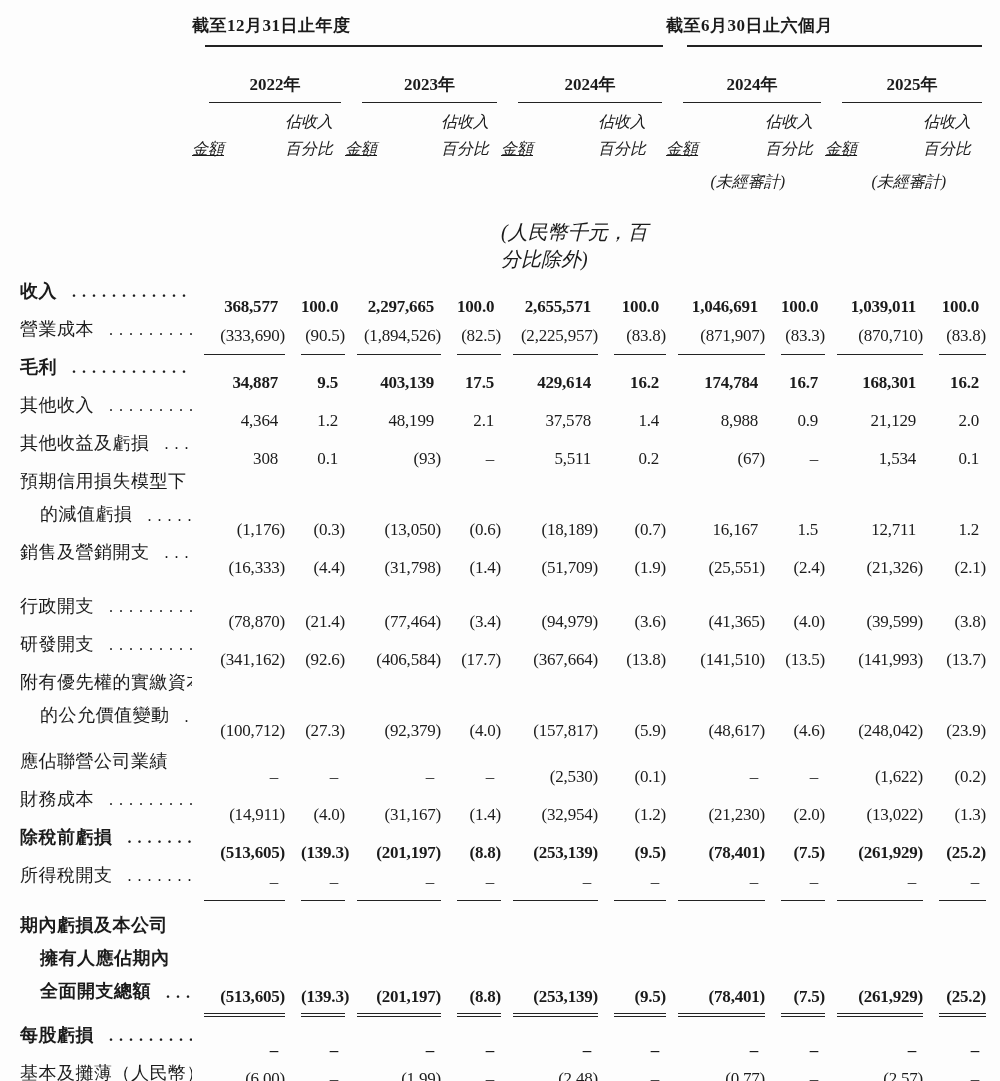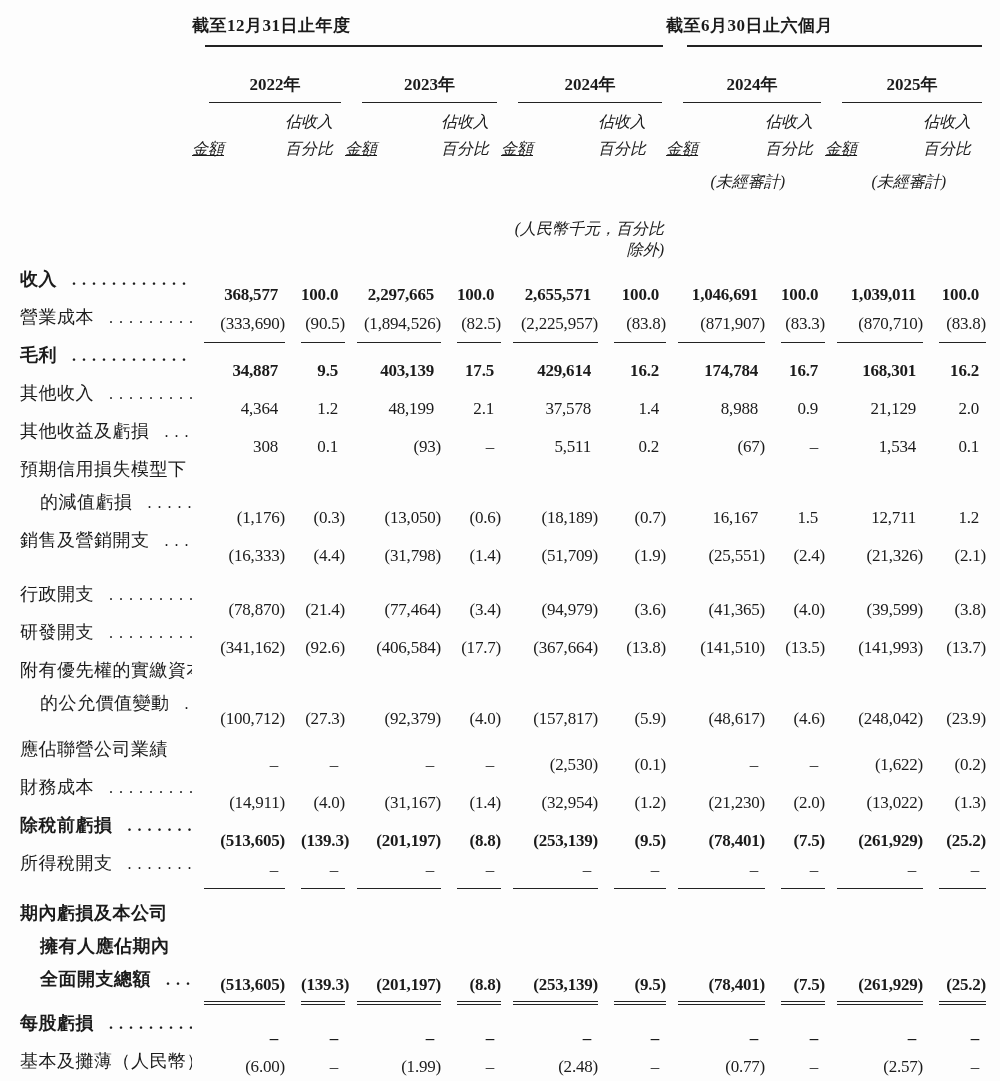--- a/index.html
+++ b/index.html
@@ -19,30 +19,30 @@
   .grp-rule{border-bottom:2px solid #222;height:8px;}
   .grp-rule.annual{margin:0 3px 0 13px;}
   .grp-rule.interim{margin:0 4px 0 21px;}
   .yr{font-weight:bold;font-size:17px;text-align:center;padding-bottom:6px;
       border-bottom:1.5px solid #222;}
   .yr-wrap{margin:26px 4px 0 17px;}
   th.sub, .sub{font-style:italic;font-size:16px;text-align:left;}
   .sub-pad{padding-right:8px;}
   .amt-head{padding-right:14px;text-decoration:underline;}
   .unaud{font-style:italic;font-size:16px;text-align:right;padding:12px 40px 0 0;}
-  .note-row td{font-style:italic;font-size:16px;text-align:right;padding:26px 2px 6px 0;}
+  .note-row td{font-style:italic;font-size:20px;padding:26px 2px 6px 0;}
 
   
   tbody tr{height:38px;}
   tbody tr.lonly{height:33px;}
   tbody td{font-size:17px;white-space:nowrap;}
   td.lab{display:flex;align-items:baseline;padding-left:12px;
          font-size:18px;letter-spacing:.5px;overflow:hidden;height:100%;gap:12px;}
   tr{}
-  td.lab.ind{padding-left:32px;}
+  td.lab.ind{padding-left:32px;align-items:flex-end;}
   .dots{flex:1;overflow:hidden;white-space:nowrap;}
   .dots::after{content:". . . . . . . . . . . . . . . . . . . . . . . . . . . . . .";
                letter-spacing:1px;padding-left:3px;font-size:16px;}
   tr.b td, tr.b .cv{font-weight:bold;}
   td.amt .cv{margin-left:12px;text-align:right;}
   td.pct .cv{margin-left:16px;text-align:right;}
   .cv{letter-spacing:-0.2px;}
   .cv.pp{padding-right:7px;}
   .cv.sng{border-bottom:1.5px solid #222;padding-bottom:8px;}
   .cv.dbl{border-bottom:4px double #222;padding-bottom:6px;}

